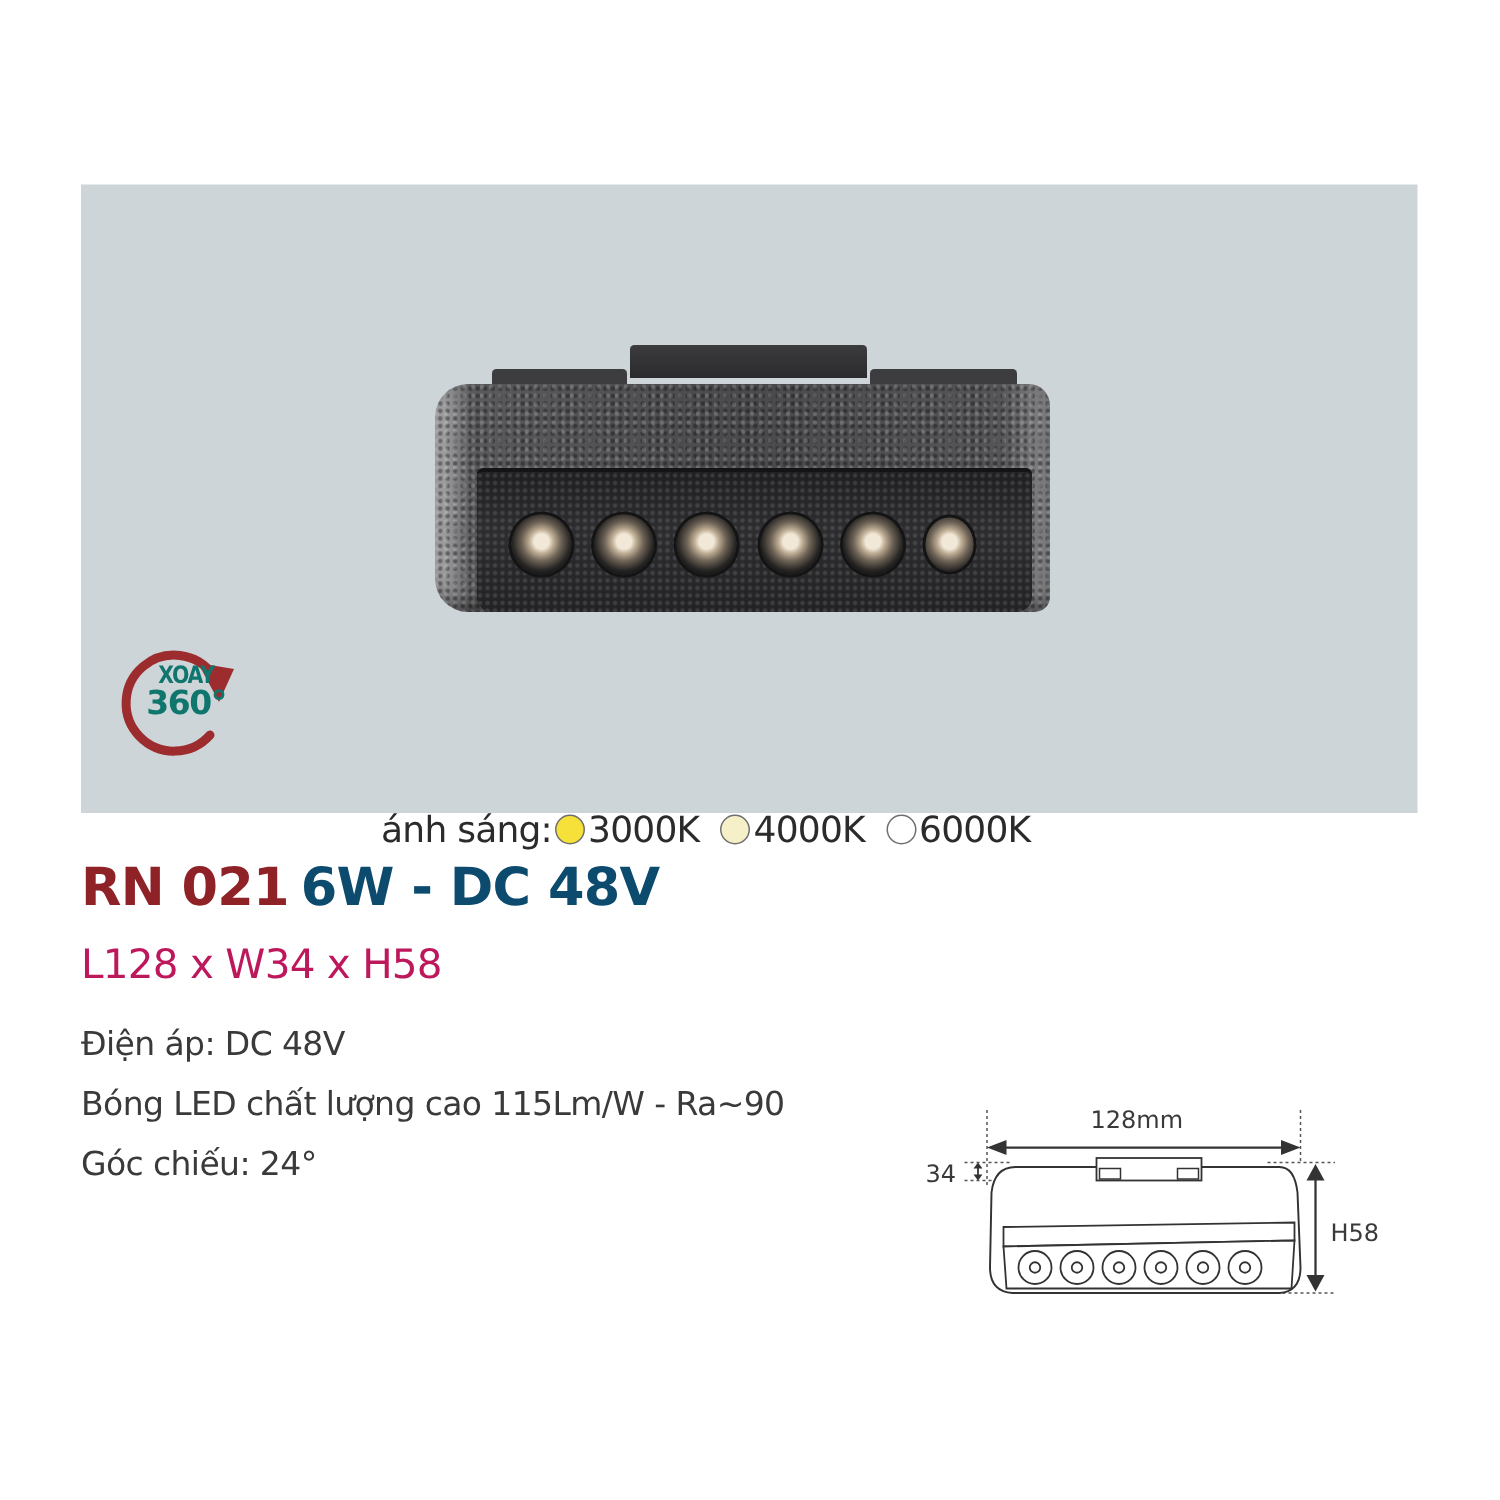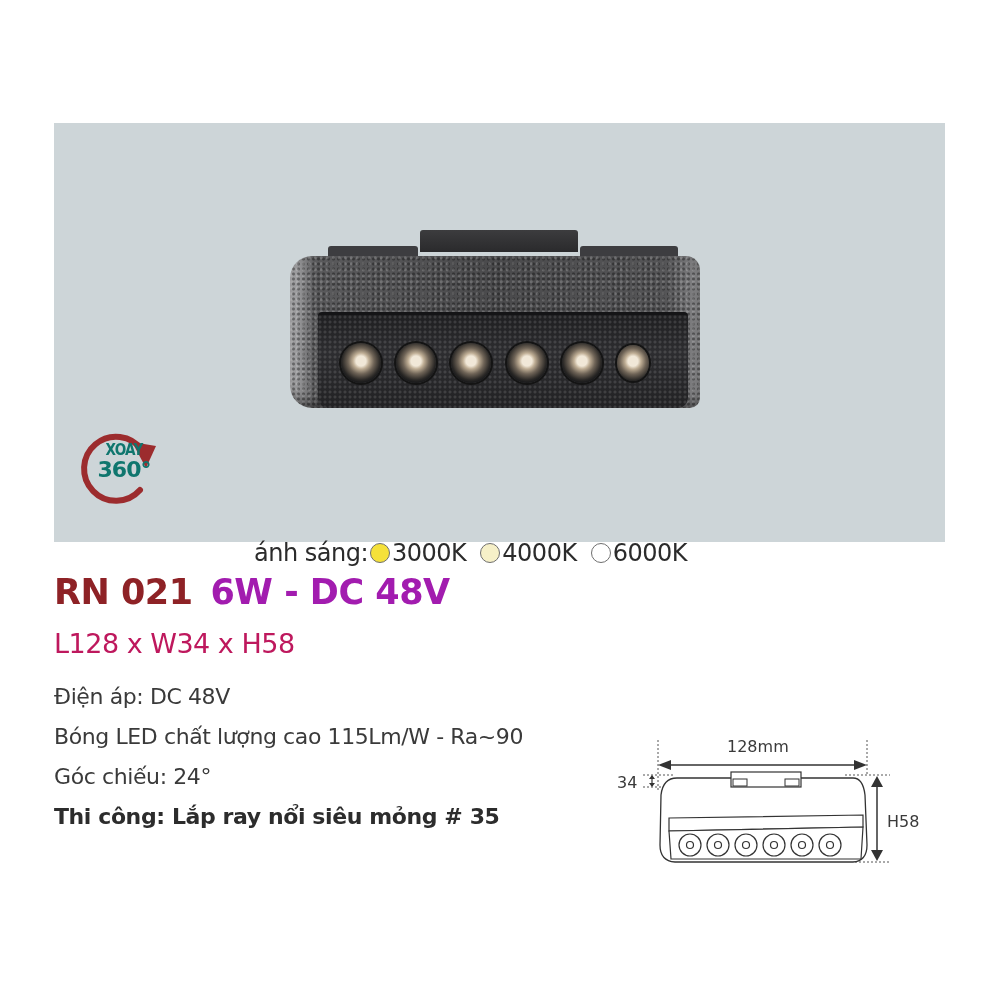--- a/index.html
+++ b/index.html
@@ -82,22 +82,22 @@
     .swatch {
       width: 20px; height: 20px; border-radius: 50%; border: 1.5px solid #6f6f6f;
       margin-right: 2px; display: inline-block;
     }
 
     
     .headline {
       position: absolute; left: 54px; top: 572px; display: flex; align-items: baseline;
       font-family: "DejaVu Sans", sans-serif; font-weight: bold; font-size: 35px; letter-spacing: -0.5px;
     }
-    .headline .model { color: #8e2226; margin-right: 18px; }
-    .headline .power { color: #a21caf; }
+    .headline .model { color: #8e2226; margin-right: 8px; }
+    .headline .power { color: #0c4a6e; }
 
     .dims {
       position: absolute; left: 54px; top: 628px;
       font-family: "DejaVu Sans", sans-serif; font-size: 27px; color: #be185d; font-weight: normal;
       letter-spacing: -0.5px;
     }
 
     .specs { position: absolute; left: 54px; top: 682px; width: 560px; }
     .spec {
       font-family: "DejaVu Sans", sans-serif; font-size: 22px; color: #3a3a3a;
@@ -163,21 +163,20 @@
   <span class="model">RN 021</span>
   <span class="power">6W - DC 48V</span>
 </div>
 
 <div class="dims">L128 x W34 x H58</div>
 
 <div class="specs">
   <div class="spec">Điện áp: DC 48V</div>
   <div class="spec">Bóng LED chất lượng cao 115Lm/W - Ra~90</div>
   <div class="spec">Góc chiếu: 24°</div>
-  <div class="spec bold">Thi công: Lắp ray nổi siêu mỏng # 35</div>
 </div>
 
 <div class="drawing">
   <svg width="330" height="140" viewBox="0 0 330 140">
 
     <line x1="53" y1="5" x2="53" y2="55" stroke="#555" stroke-width="1" stroke-dasharray="2,2"></line>
     <line x1="262" y1="5" x2="262" y2="40" stroke="#555" stroke-width="1" stroke-dasharray="2,2"></line>
 
     <line x1="60" y1="30" x2="255" y2="30" stroke="#333" stroke-width="1.5"></line>
     <polygon points="53,30 66,25 66,35" fill="#333"></polygon>

